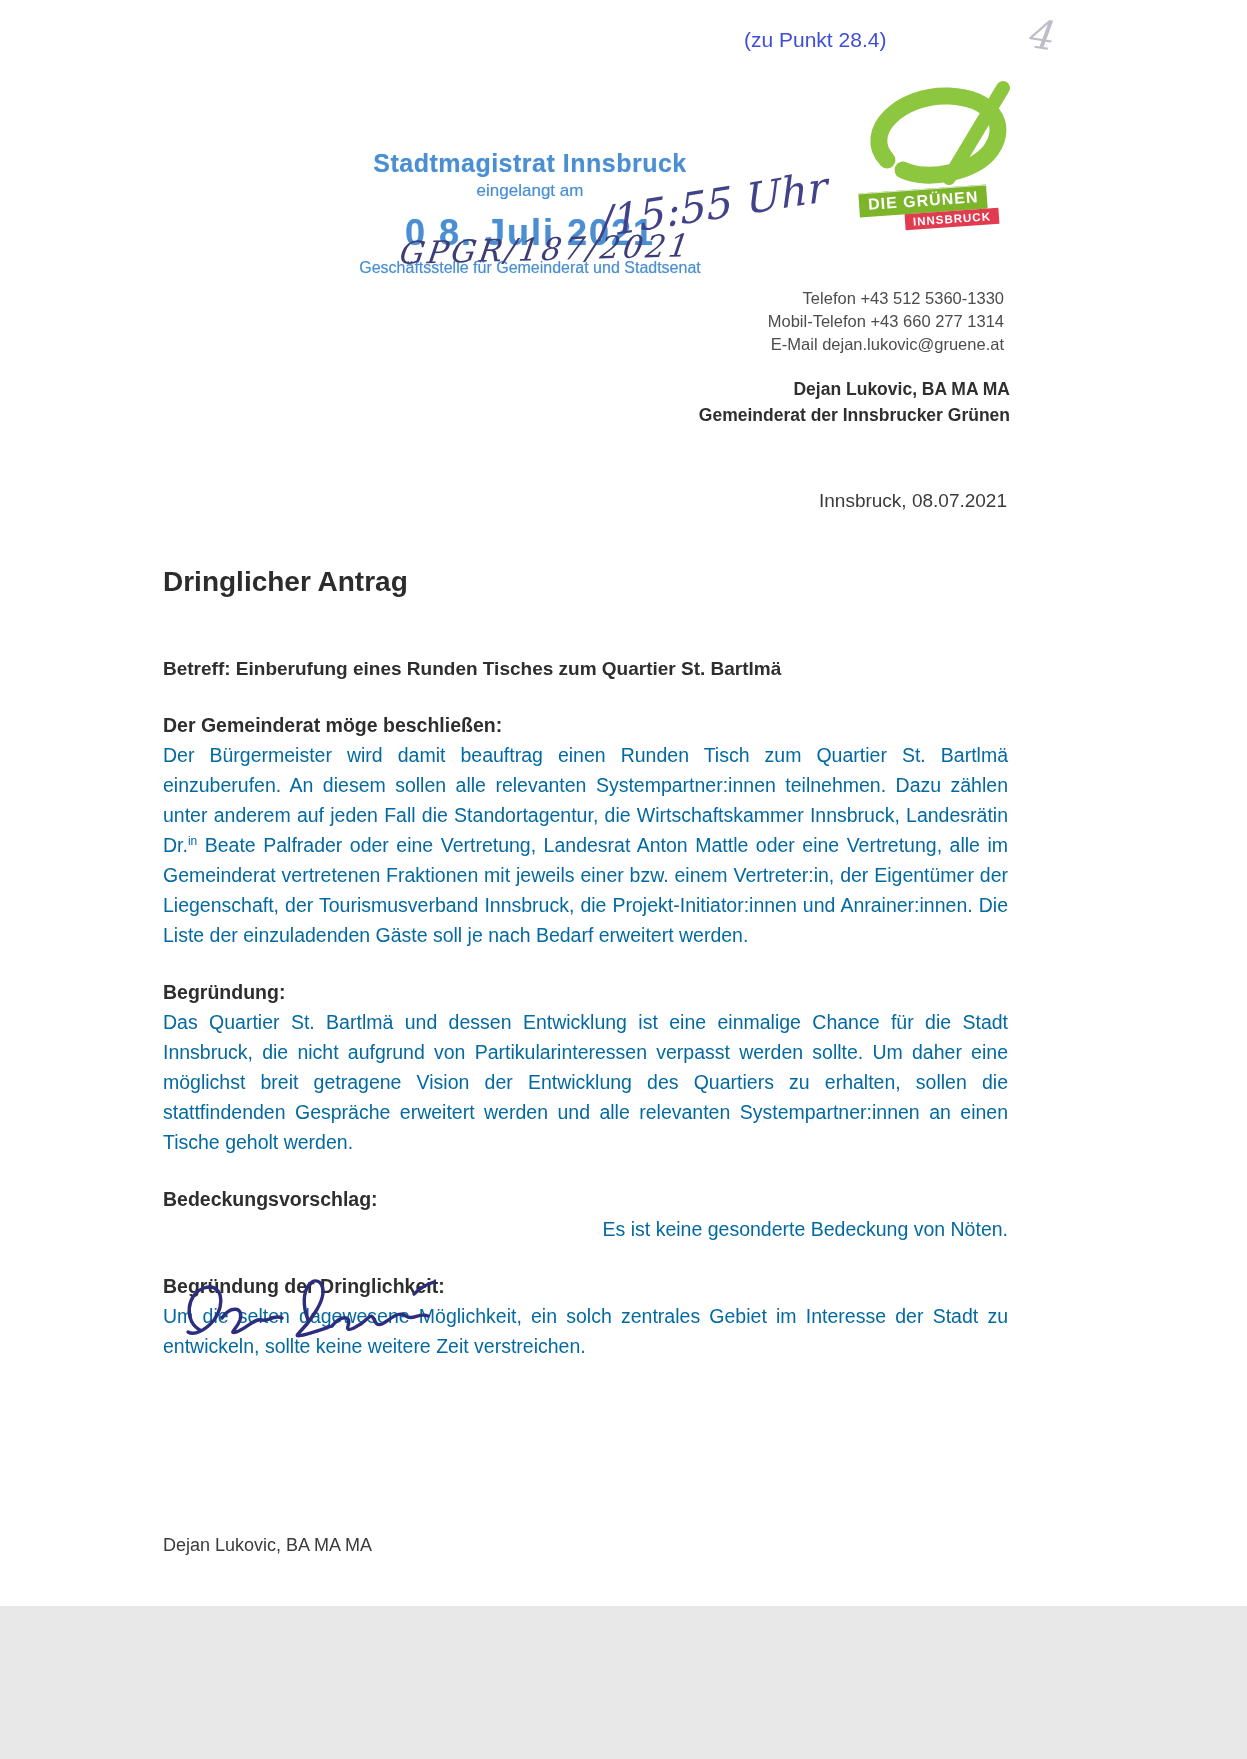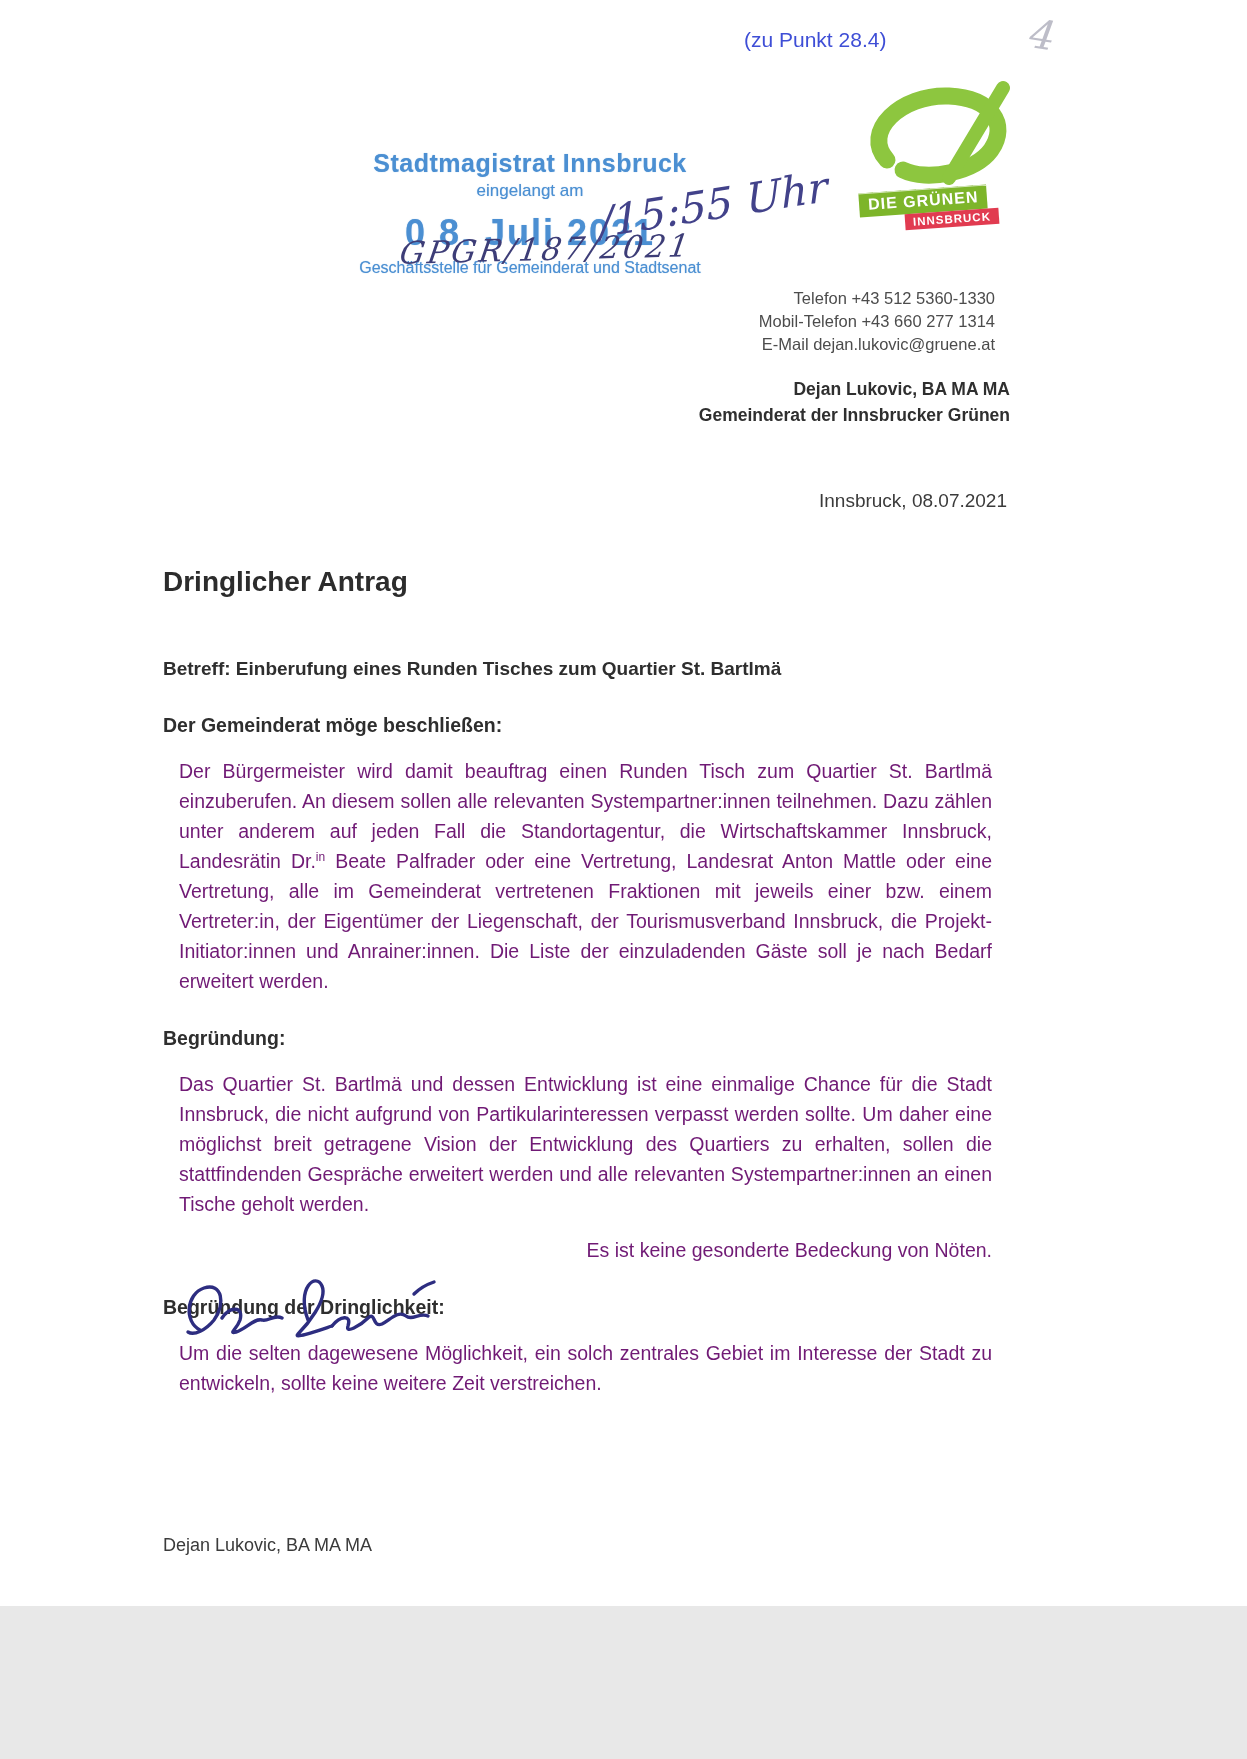--- a/index.html
+++ b/index.html
@@ -41,35 +41,35 @@
     font-size:16px; letter-spacing:1px; padding:3px 9px; transform:rotate(-4deg);
     position:relative; left:6px; top:-10px; box-shadow:0 1px 0 rgba(255,255,255,.7) inset;
   }
   .logo-banner2 {
     display:inline-block; background:#e13b50; color:#fff; font-weight:700;
     font-size:11.5px; letter-spacing:1px; padding:2px 8px; transform:rotate(-4deg);
     position:relative; left:52px; top:-14px;
   }
 
   
-  .contact { position:absolute; right:252px; top:287px; text-align:right;
+  .contact { position:absolute; right:243px; top:287px; text-align:right;
              font-size:16.5px; line-height:23px; color:#4c4c4c; }
   .sender  { position:absolute; right:237px; top:376px; text-align:right;
              font-size:17.5px; line-height:26px; font-weight:700; color:#2f2f2f; }
   .dateline{ position:absolute; right:240px; top:490px; font-size:19px; color:#3b3b3b; }
 
   
   .doc-title { position:absolute; left:163px; top:566px; width:845px; text-align:left;
                font-size:28px; font-weight:700; color:#2c2c2c; }
   .subject   { position:absolute; left:163px; top:658px; font-size:19px; font-weight:700; color:#2e2e2e; }
 
   .content { position:absolute; left:163px; top:710px; width:845px; font-size:19.5px; }
   .content h3 { margin:0; font-size:19.5px; font-weight:700; line-height:30px; color:#2e2e2e; }
   .content h3.gap { margin-top:27px; }
-  .content p  { margin:16px; text-align:justify; line-height:30px; color:#701a75; }
+  .content p  { margin:0; text-align:justify; line-height:30px; color:#0369a1; }
   .content p.single { text-align:right; }
   .content sup { font-size:12px; line-height:0; }
 
   
   .signature { position:absolute; left:170px; top:1268px; }
   .signature-name { position:absolute; left:163px; top:1535px; font-size:18px; color:#3b3b3b; }
 
   .footer { position:absolute; left:163px; top:1636px; width:845px; text-align:center;
             font-size:16.5px; color:#5a5a5a; }
 </style>
@@ -117,20 +117,21 @@
 
   <div class="subject">Betreff: Einberufung eines Runden Tisches zum Quartier St. Bartlmä</div>
 
   <div class="content">
     <h3>Der Gemeinderat möge beschließen:</h3>
     <p><span>Der Bürgermeister wird damit beauftrag einen Runden Tisch zum Quartier St. Bartlmä einzuberufen. An diesem sollen alle relevanten Systempartner:innen teilnehmen. Dazu zählen unter anderem auf jeden Fall die Standortagentur, die Wirtschaftskammer Innsbruck, Landesrätin Dr.</span><sup>in</sup><span> Beate Palfrader oder eine Vertretung, Landesrat Anton Mattle oder eine Vertretung, alle im Gemeinderat vertretenen Fraktionen mit jeweils einer bzw. einem Vertreter:in, der Eigentümer der Liegenschaft, der Tourismusverband Innsbruck, die Projekt-Initiator:innen und Anrainer:innen. Die Liste der einzuladenden Gäste soll je nach Bedarf erweitert werden.</span></p>
 
     <h3 class="gap">Begründung:</h3>
     <p>Das Quartier St. Bartlmä und dessen Entwicklung ist eine einmalige Chance für die Stadt Innsbruck, die nicht aufgrund von Partikularinteressen verpasst werden sollte. Um daher eine möglichst breit getragene Vision der Entwicklung des Quartiers zu erhalten, sollen die stattfindenden Gespräche erweitert werden und alle relevanten Systempartner:innen an einen Tische geholt werden.</p>
 
+    <h3 class="gap">Bedeckungsvorschlag:</h3>
     <p class="single">Es ist keine gesonderte Bedeckung von Nöten.</p>
 
     <h3 class="gap">Begründung der Dringlichkeit:</h3>
     <p>Um die selten dagewesene Möglichkeit, ein solch zentrales Gebiet im Interesse der Stadt zu entwickeln, sollte keine weitere Zeit verstreichen.</p>
   </div>
 
   <div class="signature">
     <svg width="280" height="95" viewBox="0 0 280 95">
       <g fill="none" stroke="#2d2d80" stroke-width="3.4" stroke-linecap="round">
         <path d="M30,62 C14,54 16,26 34,20 C52,14 56,36 44,52 C36,62 24,68 18,64"></path>

